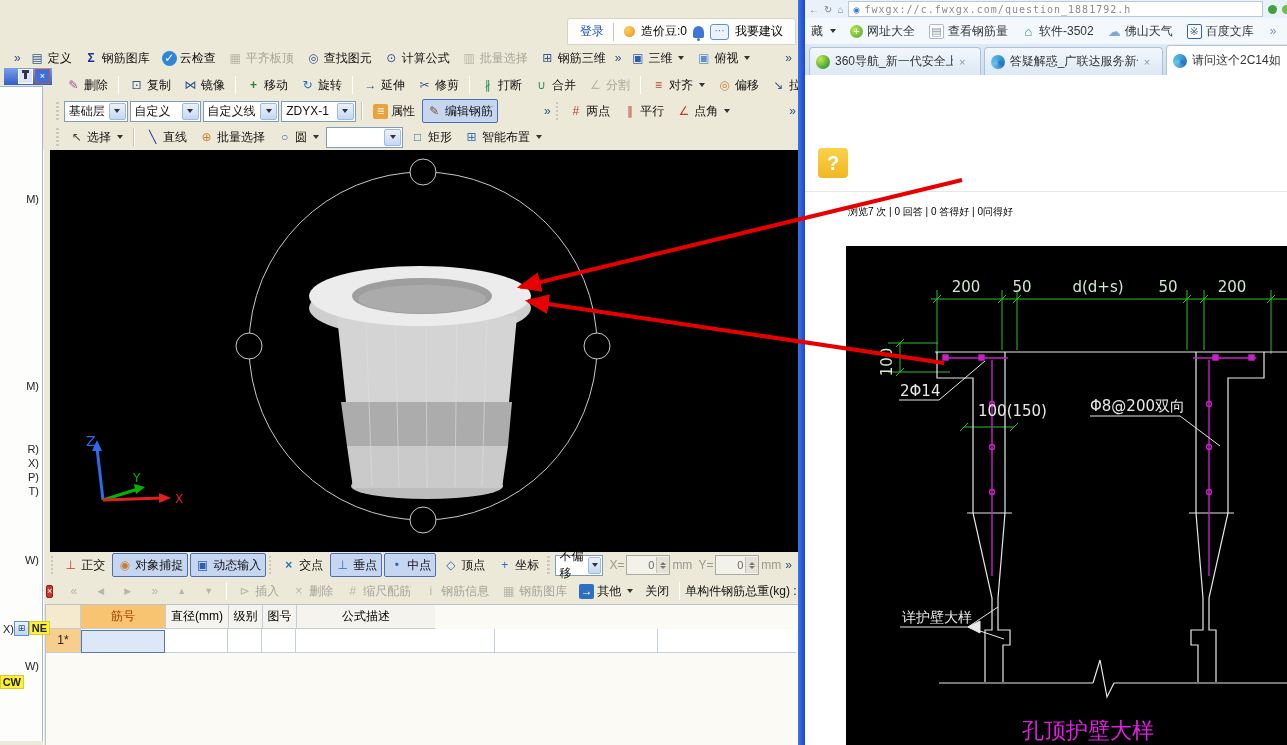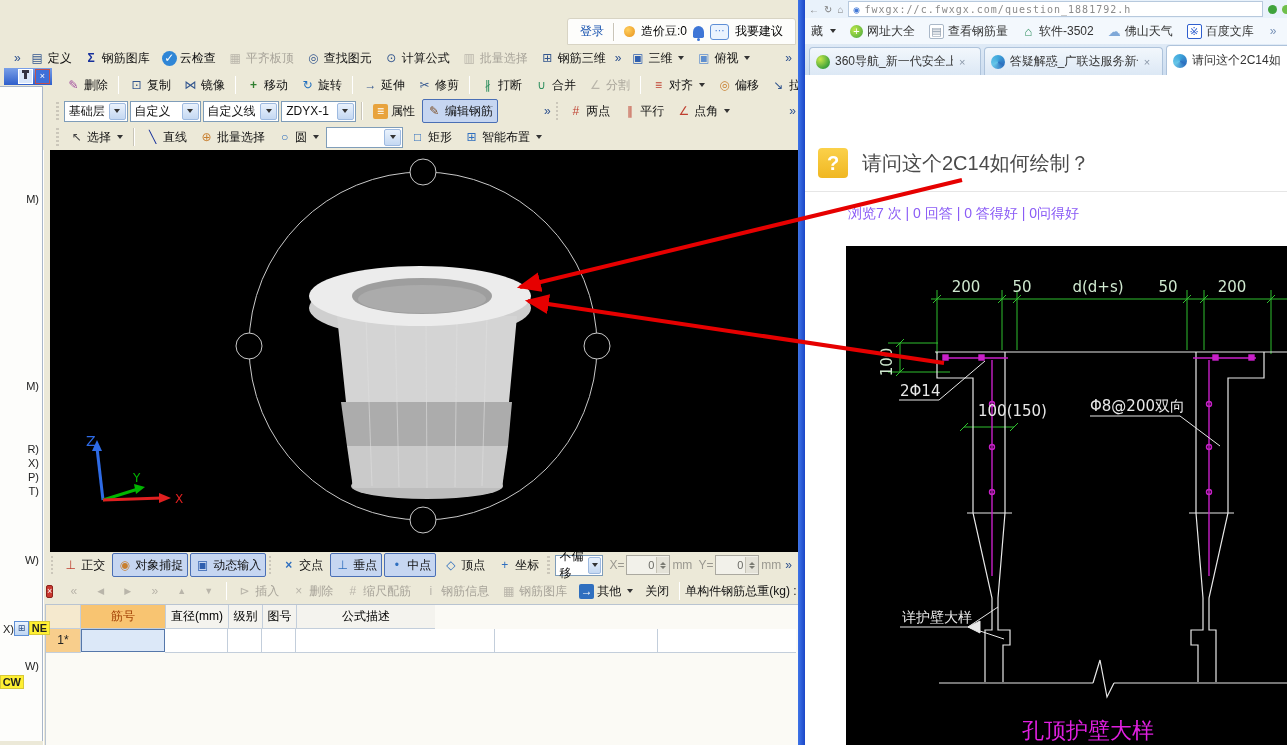--- a/index.html
+++ b/index.html
@@ -47,21 +47,21 @@
   .spin{display:inline-flex;align-items:center;border:1px solid #ABA9A0;background:#F2F1EA;height:18px;width:58px;}
   .spin em{flex:1;font-style:normal;text-align:right;color:#6B6B66;padding-right:2px;font-size:11px;}
   .spinb{width:12px;height:16px;display:flex;flex-direction:column;align-items:center;justify-content:center;gap:1px;background:#E4E2D8;border-left:1px solid #C6C3B6;}
   .spinb i{width:0;height:0;border-left:3px solid transparent;border-right:3px solid transparent;}
   .spinb i.up{border-bottom:3px solid #7A7A72;}
   .spinb i.dn{border-top:3px solid #7A7A72;}
   
   #gridrow{top:578px;}
   .redclose{width:11px;height:11px;background:#C8372F;border:1px solid #8E221C;color:#fff;font-size:9px;line-height:10px;text-align:center;border-radius:2px;}
   #tablewrap{position:absolute;left:45px;top:604px;width:753px;height:141px;background:#FBFAF5;border:1px solid #B9C4D1;font-size:12px;}
-  .trow{display:flex;}
+  .trow{display:flex;align-items:center;}
   .tcell{border-right:1px solid #C3CEDB;border-bottom:1px solid #C3CEDB;height:23px;line-height:23px;text-align:center;overflow:hidden;white-space:nowrap;background:#F4F3EE;}
   .tcell.hjin{background:#F8C471;color:#9E3B00;}
   .tcell.rowhdr{background:#F5E9CE;}
   .tcell.rowhdr.num{background:#F8CE8C;color:#222;}
   .tcell.data{background:#fff;}
   .tcell.selcell{background:#DCE8F8;border:1px solid #5577AA;height:21px;line-height:21px;}
   
   #bluebar{position:absolute;left:798px;top:0;width:7px;height:745px;background:linear-gradient(90deg,#3E74E8,#1B47C8);}
   #browser{position:absolute;left:805px;top:0;width:482px;height:745px;background:#fff;}
   #urlrow{position:absolute;left:0;top:0;width:482px;height:18px;background:#E9F2FB;border-bottom:1px solid #C9D8EA;display:flex;align-items:center;gap:5px;padding:0 4px;font-size:10px;color:#7E7E7E;}
@@ -76,21 +76,21 @@
   .tab.active{background:#fff;height:29px;}
   .tab .tlabel{overflow:hidden;white-space:nowrap;display:inline-block;}
   .tabx{color:#8A97A8;font-size:11px;padding:0 1px;}
   .fav{width:14px;height:14px;border-radius:50%;flex:0 0 14px;}
   .fav.green{background:radial-gradient(circle at 30% 30%,#C9E84A,#3FA33C 70%);}
   .fav.swirl{background:conic-gradient(#3FA7DC,#2C6FBF,#67C6E8,#3FA7DC);}
   #page{position:absolute;left:0;top:75px;width:482px;height:670px;background:#fff;}
   #qhead{position:absolute;left:0;top:60px;width:482px;height:56px;border-bottom:1px solid #E6E6E6;display:flex;align-items:center;gap:14px;padding-left:13px;}
   #qicon{width:30px;height:30px;border-radius:4px;background:linear-gradient(#FBD14A,#F0B722);color:#fff;font-size:20px;font-weight:bold;text-align:center;line-height:30px;}
   #qtitle{font-size:20px;color:#4A4A4A;}
-  #qstats{position:absolute;left:43px;top:130px;font-size:14px;color:#8b5cf6;text-align:right;}
+  #qstats{position:absolute;left:43px;top:130px;font-size:10px;color:#000000;text-align:right;}
   #drawwrap{position:absolute;left:41px;top:171px;width:441px;height:499px;background:#000;}
   svg text{font-family:"DejaVu Sans","Liberation Sans",sans-serif;}
   #arrowsvg{position:absolute;left:0;top:0;pointer-events:none;z-index:50;}
 </style>
 </head>
 <body>
 
 <div id="root">
 
   <div id="cad">
@@ -566,21 +566,20 @@
       </span>
       <span class="tab active" style="width:112px;">
         <span class="fav swirl"></span>
         <span class="tlabel" style="width:92px;">请问这个2C14如</span>
       </span>
     </div>
 
     <div id="page">
       <div id="qhead">
         <span id="qicon">?</span>
-        <span id="qtitle">请问这个2C14如何绘制？</span>
       </div>
       <div id="qstats">浏览7 次 | 0 回答 | 0 答得好 | 0问得好</div>
 
       <div id="drawwrap">
         <svg width="441" height="499" viewBox="0 0 441 499">
 
           <g stroke="#2FBF2F" stroke-width="1" fill="none">
             <line x1="85" y1="53" x2="441" y2="53"></line>
             <line x1="91" y1="44" x2="91" y2="108"></line>
               <line x1="156" y1="44" x2="156" y2="104"></line>

